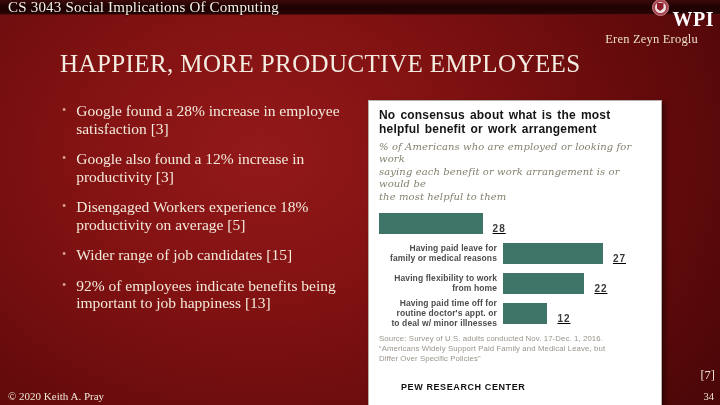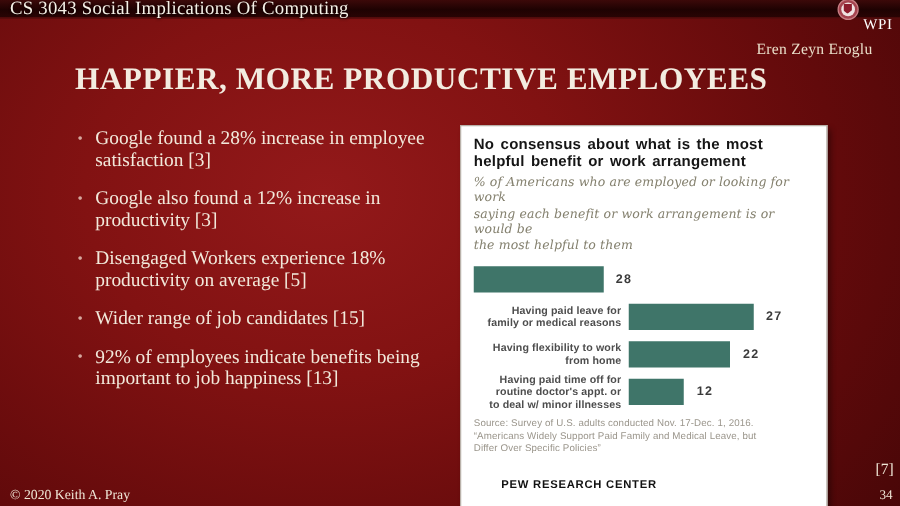--- a/index.html
+++ b/index.html
@@ -30,32 +30,32 @@
     border: 1px solid #c97f84;
     display: flex; align-items: center; justify-content: center;
   }
   .wpi-seal-inner {
     width: 11px; height: 11px; border-radius: 50%;
     background: #f0e3e2;
     display: flex; align-items: center; justify-content: center;
   }
   .wpi-seal-core { width: 7px; height: 8px; background: #8c1c2c;
     clip-path: polygon(0 0, 100% 0, 100% 65%, 50% 100%, 0 65%); }
-  .wpi-text { color: #ffffff; font-size: 12px; font-weight: 400; letter-spacing: 0.5px; margin-top: 25px; }
+  .wpi-text { color: #ffffff; font-size: 20px; font-weight: 700; letter-spacing: 0.5px; margin-top: 25px; }
 
   
   .author {
     position: absolute; top: 32px; right: 22px;
     color: #eadfca; font-size: 12.5px; letter-spacing: 0.2px;
   }
 
   
   .slide-title {
     position: absolute; left: 60px; top: 50px;
-    color: #f3ece0; font-size: 25px; font-weight: 700; letter-spacing: 0.4px;
+    color: #f3ece0; font-size: 25px; font-weight: 400; letter-spacing: 0.4px;
     white-space: nowrap;
   }
 
   
   .bullets {
     position: absolute; left: 62px; top: 102px; width: 302px;
     list-style: none;
   }
   .bullets li {
     display: flex; margin-bottom: 13px;
@@ -85,21 +85,21 @@
     font-family: "DejaVu Serif", "Liberation Serif", serif;
     letter-spacing: 0.1px; white-space: pre-line;
   }
   .bar-rows { margin-top: 5px; }
   .bar-row { display: flex; align-items: center; height: 30px; }
   .bar-label {
     flex: 0 0 124px; text-align: right; padding-right: 6px;
     color: #4d4d4d; font-size: 8.5px; font-weight: 700; line-height: 1.22;
     letter-spacing: 0.1px; white-space: pre-line;
   }
-  .bar-track { flex: 1; display: flex; align-items: center; }
+  .bar-track { flex: 1; display: flex; align-items: flex-end; text-decoration: underline; }
   .bar-fill { height: 21px; background: #3f7569; }
   .bar-value {
     margin-left: 10px; color: #3a3a3a; font-size: 10px; font-weight: 700;
     letter-spacing: 1px;
   }
   .chart-source {
     margin-top: 6px;
     color: #9a958b; font-size: 7.8px; line-height: 1.28; letter-spacing: 0.1px;
     white-space: pre-line;
   }

